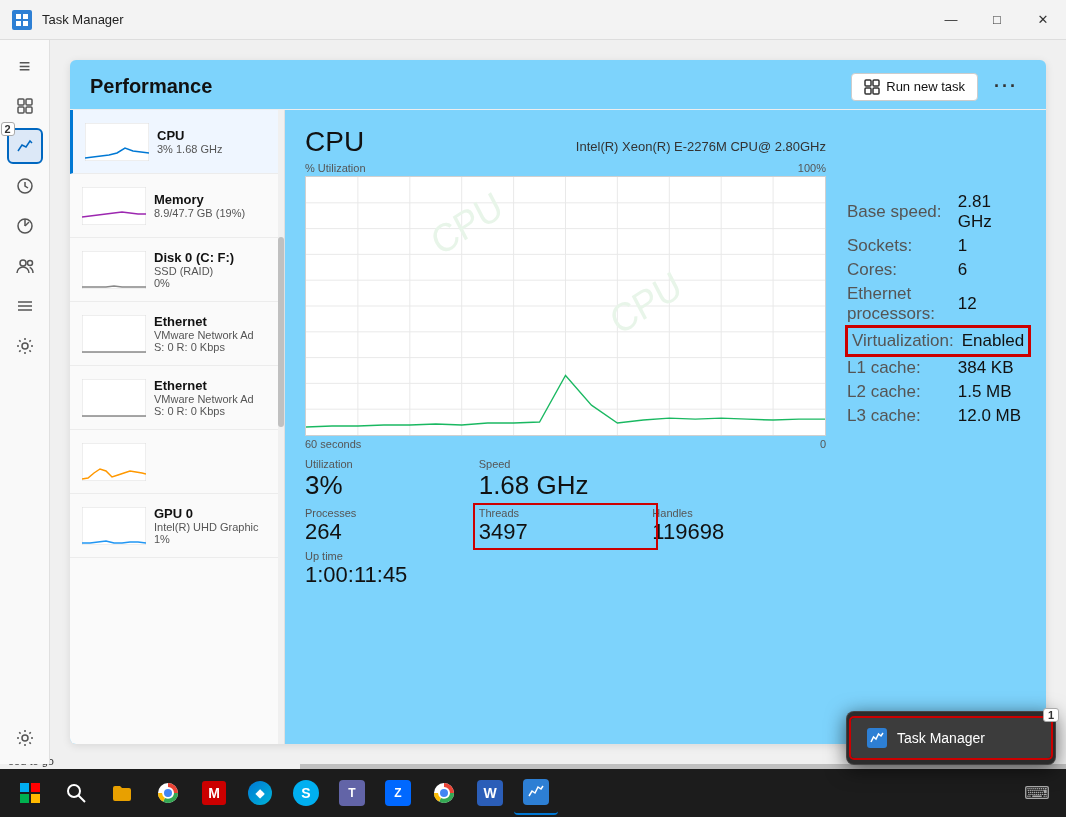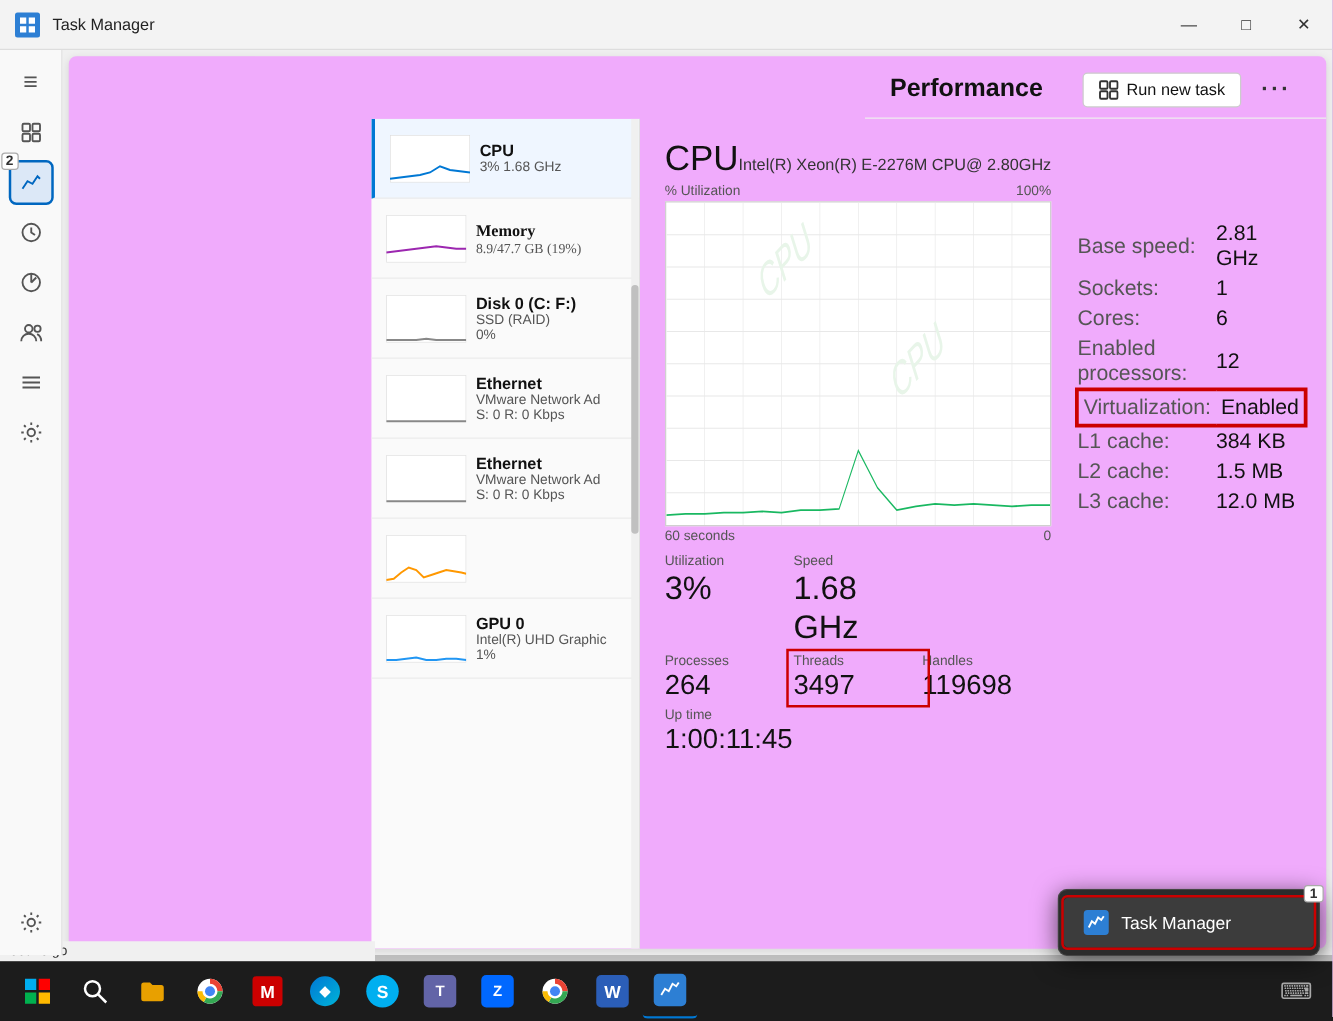--- a/index.html
+++ b/index.html
@@ -82,21 +82,21 @@
     </button>
     <div style="flex:1;"></div>
     <button style="width:36px;height:36px;border-radius:6px;display:flex;align-items:center;justify-content:center;border:none;background:transparent;cursor:pointer;font-size:16px;color:#555;">
       <svg width="18" height="18" viewBox="0 0 18 18" fill="none" stroke="#555" stroke-width="1.5">
           <circle cx="9" cy="9" r="3"></circle>
           <path d="M9 1v2M9 15v2M1 9h2M15 9h2M3.2 3.2l1.4 1.4M13.4 13.4l1.4 1.4M3.2 14.8l1.4-1.4M13.4 4.6l1.4-1.4"></path>
         </svg>
     </button>
   </div>
 
-  <div style="flex:1;display:flex;flex-direction:column;background:#f0abfc;margin:5px;border-radius:6px;overflow:hidden;box-shadow:0 2px 8px rgba(0,0,0,0.1);align-items:flex-end;">
+  <div style="flex:1;display:flex;flex-direction:column;background:#7dd3fc;margin:20px;border-radius:6px;overflow:hidden;box-shadow:0 2px 8px rgba(0,0,0,0.1);">
 
     <div style="display:flex;align-items:center;justify-content:space-between;padding:12px 20px 8px;border-bottom:1px solid #eee;">
       <span style="font-size:20px;font-weight:600;color:#111;">Performance</span>
       <div style="display:flex;align-items:center;gap:8px;padding-left:32px;">
         <button style="display:flex;align-items:center;gap:6px;padding:5px 12px;border:1px solid #ccc;border-radius:4px;background:white;cursor:pointer;font-size:13px;color:#111;">
           <svg width="16" height="16" viewBox="0 0 16 16" fill="none" stroke="#333" stroke-width="1.5">
               <rect x="1" y="1" width="6" height="6" rx="1"></rect>
               <rect x="9" y="1" width="6" height="6" rx="1"></rect>
               <rect x="1" y="9" width="6" height="6" rx="1"></rect>
               <rect x="9" y="9" width="6" height="6" rx="1"></rect>
@@ -120,21 +120,21 @@
               <rect width="64" height="38" fill="white" stroke="#ddd" stroke-width="1"></rect>
               <polyline points="0,35 8,34 16,33 24,32 32,30 40,25 48,28 56,29 64,30" fill="none" stroke="#0078d4" stroke-width="1.5"></polyline>
             </svg>
           </div>
           <div>
             <div style="font-size:13px;font-weight:600;color:#111;">CPU</div>
             <div style="font-size:11px;color:#555;">3% 1.68 GHz</div>
           </div>
         </div>
 
-        <div style="display:flex;align-items:center;padding:8px 10px 8px 12px;border-bottom:1px solid #ececec;cursor:pointer;min-height:64px;gap:8px;font-family:Liberation Serif, serif;">
+        <div style="display:flex;align-items:center;padding:8px 10px 8px 12px;border-bottom:1px solid #ececec;cursor:pointer;min-height:64px;gap:8px;">
           <div style="width:64px;height:38px;flex-shrink:0;">
             <svg width="64" height="38" viewBox="0 0 64 38">
               <rect width="64" height="38" fill="white" stroke="#ddd" stroke-width="1"></rect>
               <polyline points="0,30 8,29 16,28 24,27 32,26 40,25 48,26 56,27 64,27" fill="none" stroke="#9c27b0" stroke-width="1.5"></polyline>
             </svg>
           </div>
           <div>
             <div style="font-size:13px;font-weight:600;color:#111;">Memory</div>
             <div style="font-size:11px;color:#555;">8.9/47.7 GB (19%)</div>
           </div>
@@ -300,21 +300,21 @@
           </tr>
           <tr>
             <td style="color:#555;padding:2px 0;">Sockets:</td>
             <td style="color:#111;font-weight:500;padding:2px 0;">1</td>
           </tr>
           <tr>
             <td style="color:#555;padding:2px 0;">Cores:</td>
             <td style="color:#111;font-weight:500;padding:2px 0;">6</td>
           </tr>
           <tr>
-            <td style="color:#555;padding:2px 0;">Enabled processors:</td>
+            <td style="color:#555;padding:2px 0;">Ethernet processors:</td>
             <td style="color:#111;font-weight:400;padding:2px 0;">12</td>
           </tr>
 
           <tr style="outline:2px solid #cc0000;display:table-row;position:relative;">
             <td style="color:#555;padding:3px 4px;border:2px solid #cc0000;border-right:none;">Virtualization:</td>
             <td style="color:#111;font-weight:500;padding:3px 4px;border:2px solid #cc0000;border-left:none;">Enabled</td>
           </tr>
           <tr>
             <td style="color:#555;padding:2px 0;">L1 cache:</td>
             <td style="color:#111;font-weight:500;padding:2px 0;">384 KB</td>

